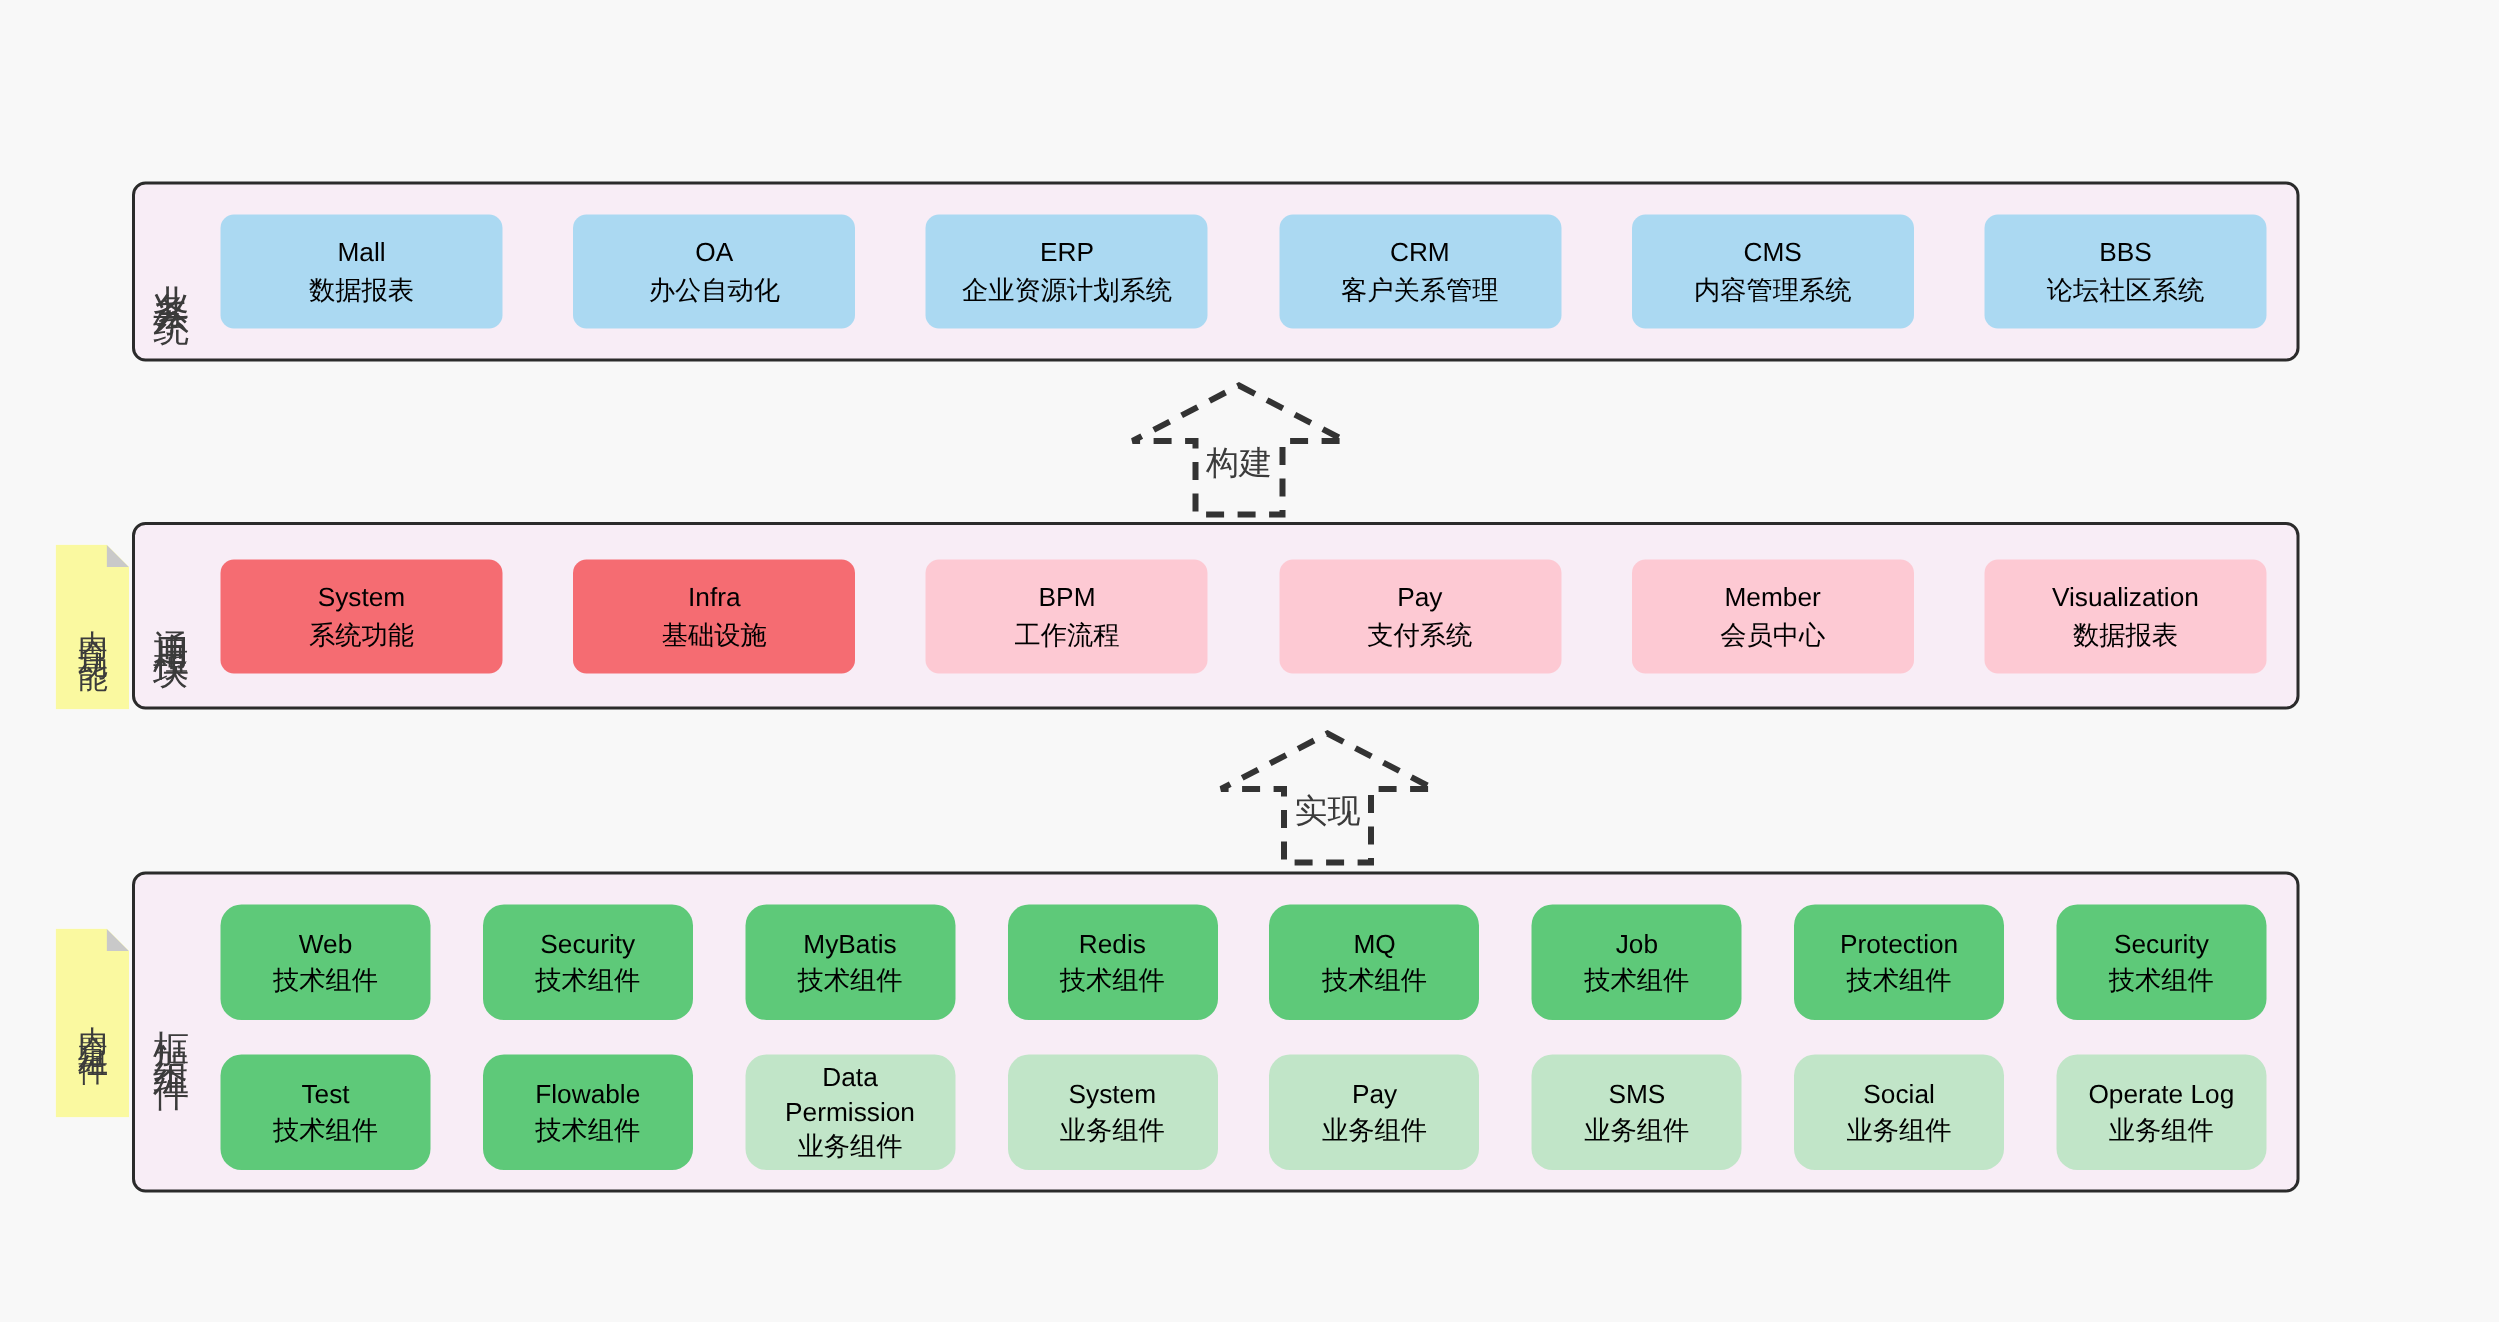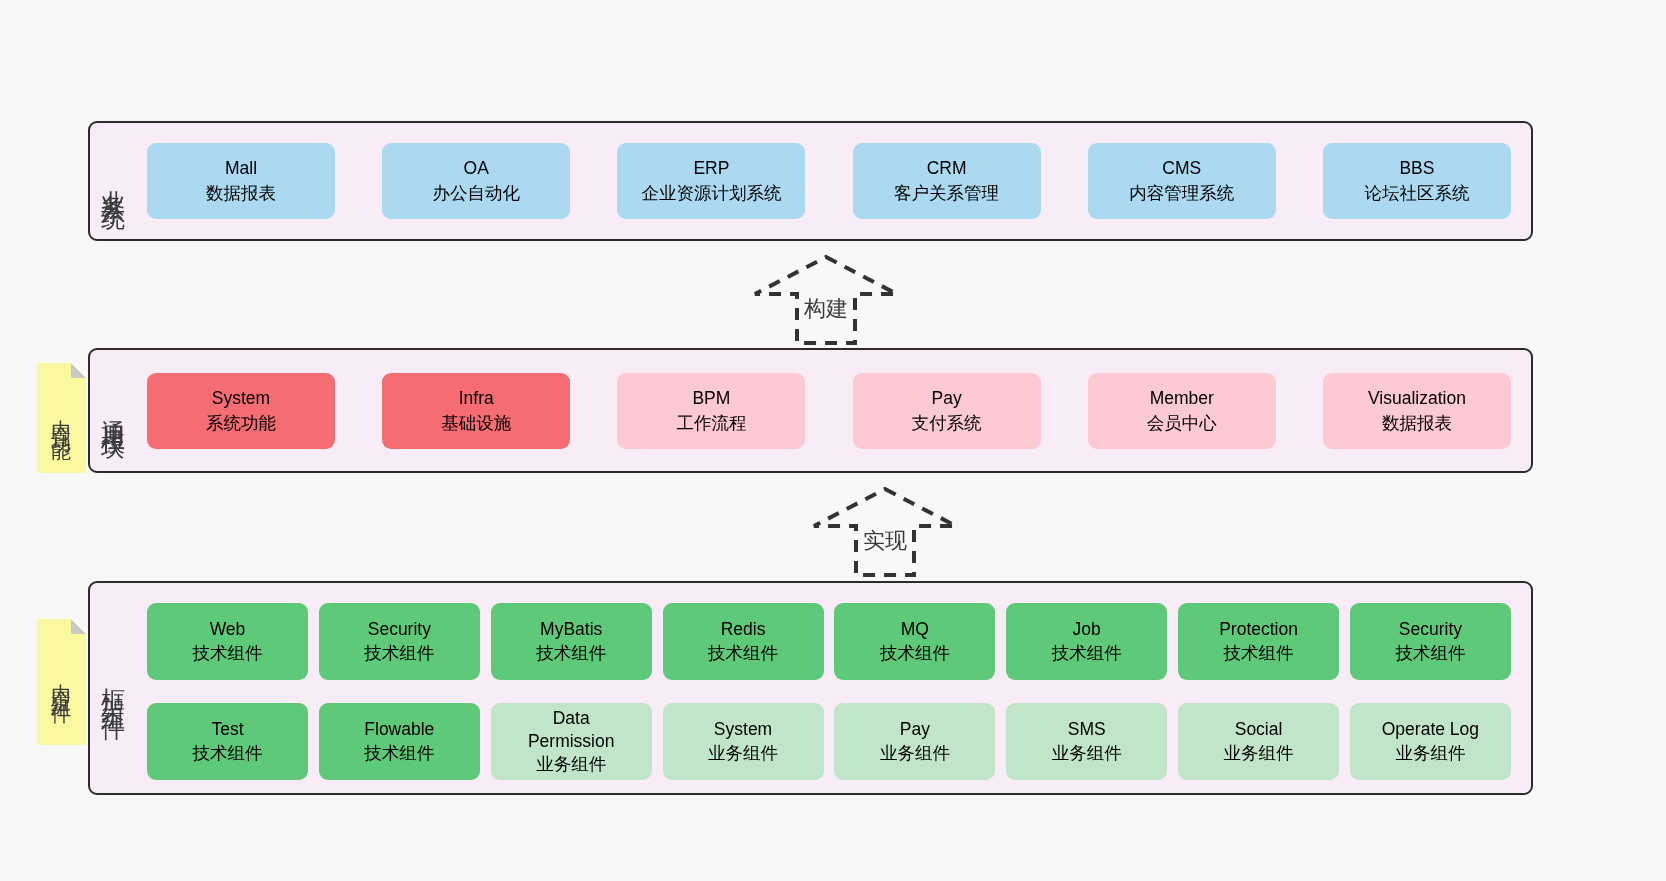--- a/index.html
+++ b/index.html
@@ -50,21 +50,21 @@
   .pink   { background: #FDC9D3; }
   .gdark  { background: #5EC979; }
   .glight { background: #C1E5C8; }
 
   
   .rows {
     position: absolute; left: 57px; right: 20px; top: 20px;
     display: flex; flex-direction: column; gap: 23px;
   }
   .row { display: flex; justify-content: space-between; }
-  #layer-components .box { width: 161px; height: 77px; line-height: 1.32; }
+  #layer-components .box { width: 140px; height: 77px; line-height: 1.32; border-radius: 14px; }
   #layer-components .box .bn { max-width: 118px; }
 
   
   .sticky {
     position: absolute; left: 37px; width: 49px;
     background: #FAF9A0;
     clip-path: polygon(0 0, calc(100% - 15px) 0, 100% 15px, 100% 100%, 0 100%);
   }
   #sticky-modules    { top: 363px; height: 110px; }
   #sticky-components { top: 619px; height: 126px; }

